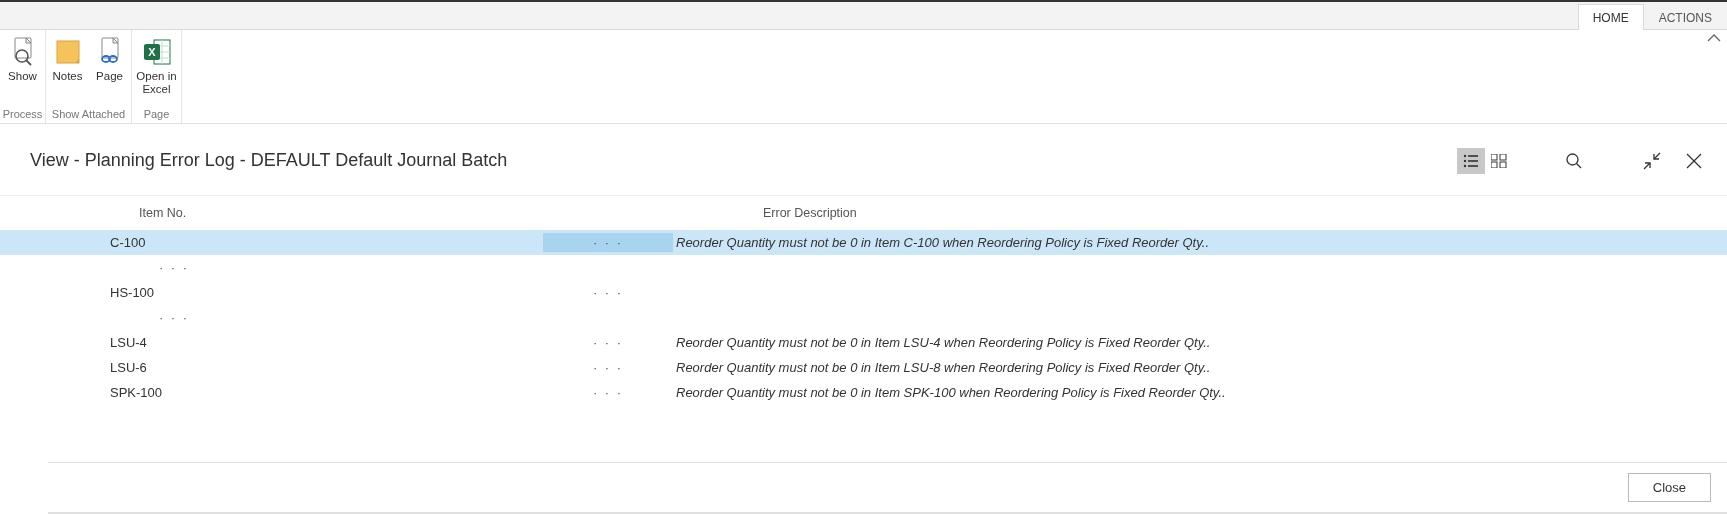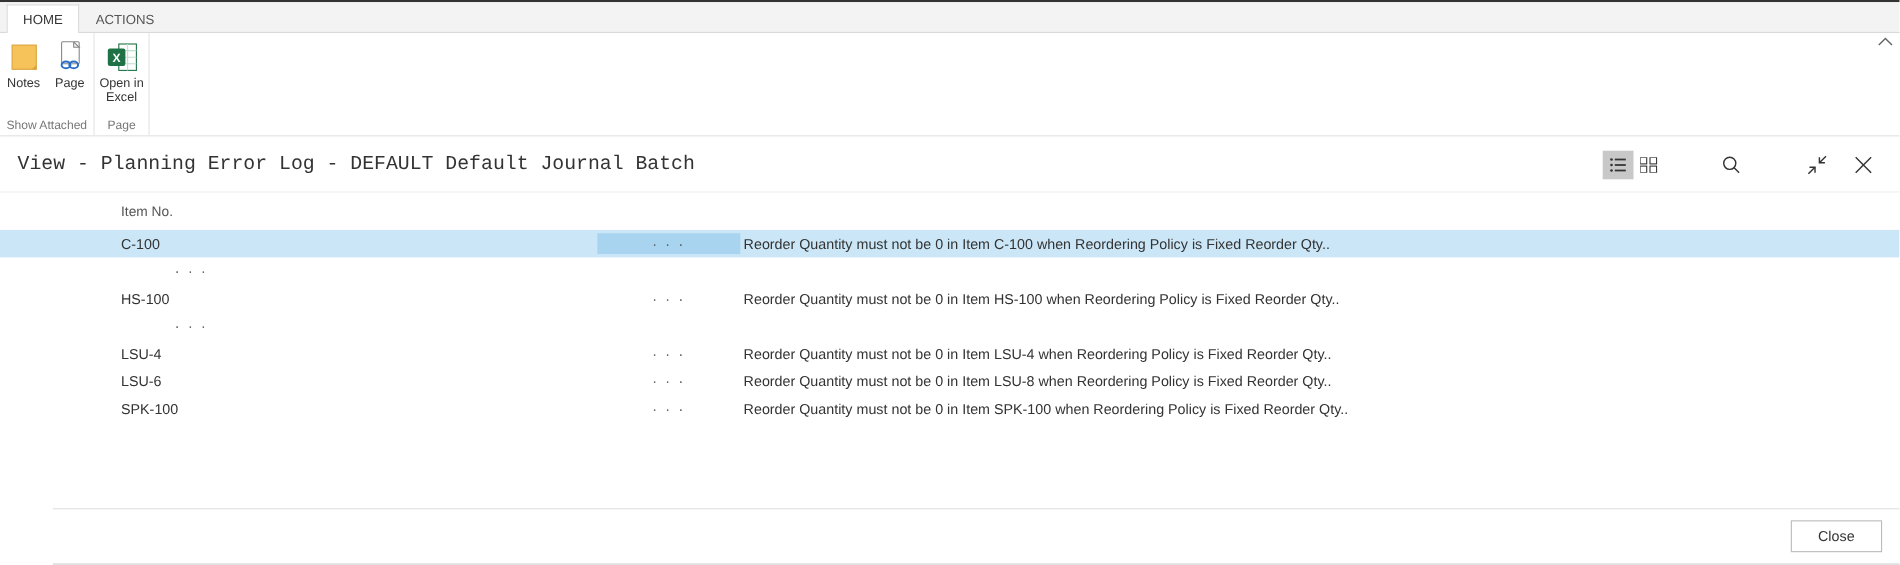--- a/index.html
+++ b/index.html
@@ -17,20 +17,21 @@
 
   
   .tabstrip {
     display: flex;
     align-items: flex-end;
     height: 28px;
     background: #f3f3f3;
     border-bottom: 1px solid #d9d9d9;
     padding-left: 6px;
     font-size: 12px;
+    justify-content: flex-end;
   }
   .tab {
     padding: 6px 14px 5px;
     color: #555;
     cursor: pointer;
     border: 1px solid transparent;
     border-bottom: none;
     position: relative;
     top: 1px;
   }
@@ -95,25 +96,24 @@
 
   
   .titlebar {
     display: flex;
     align-items: center;
     padding: 12px 16px 10px;
     border-bottom: 1px solid #eee;
   }
   .titlebar h1 {
     flex: 1;
-    margin: 0;
+    margin: 14px;
     font-size: 18px;
     font-weight: 400;
     color: #333;
-    font-family: Liberation Mono, monospace;
   }
   .titlebar-actions {
     display: flex;
     align-items: center;
     gap: 8px;
   }
   .view-toggle {
     display: flex;
   }
   .view-toggle .vbtn {
@@ -135,38 +135,39 @@
   
   .tablewrap {
     height: 288px;
     overflow: hidden;
   }
   .grid-header {
     display: flex;
     font-size: 12.5px;
     color: #555;
     padding: 10px 0 10px 0;
+    gap: 29px;
   }
   .grid-header .col-a { width: 108px; }
   .grid-header .col-b { width: 434px; padding-left: 2px; }
   .grid-header .col-c { width: 132px; }
   .grid-header .col-d { flex: 1; padding-left: 2px; }
 
   .grid-rows {}
   .grid-row {
     display: flex;
     align-items: center;
     height: 25px;
     font-size: 13px;
     color: #333;
   }
   .grid-row .col-a { width: 108px; }
   .grid-row .col-b { width: 434px; padding-left: 2px; }
   .grid-row .col-c { width: 132px; text-align: center; color: #555; letter-spacing: 2px; cursor: pointer;}
-  .grid-row .col-d { flex: 1; padding-left: 2px; }
+  .grid-row .col-d { flex: 1; padding-left: 2px; font-style: italic; }
   .grid-row.selected {
     background: #cbe7f7;
   }
   .grid-row .col-c-inner {
     display:inline-block;
     width: 130px;
     padding: 2px 0;
   }
   .grid-row.selected .col-c-inner {
     background: #a9d4ef;
@@ -202,20 +203,36 @@
 
 <div class="page-root top-border">
 
   <div class="tabstrip">
     <div class="tab active">HOME</div>
     <div class="tab">ACTIONS</div>
   </div>
 
   <div class="ribbon">
 
+    <div class="ribbon-group" style="min-width:46px">
+      <div class="ribbon-buttons">
+        <div class="ribbon-btn">
+          <span class="icon-slot">
+            <svg width="28" height="30" viewBox="0 0 28 30">
+              <rect x="6" y="1" width="16" height="20" rx="1" fill="#fff" stroke="#888"></rect>
+              <polyline points="17,1 22,6 17,6 17,1" fill="#eee" stroke="#888"></polyline>
+              <circle cx="13" cy="19" r="6" fill="none" stroke="#555" stroke-width="1.6"></circle>
+              <line x1="17" y1="23" x2="22" y2="28" stroke="#555" stroke-width="1.8"></line>
+            </svg>
+          </span>
+          <span>Show</span>
+        </div>
+      </div>
+      <div class="ribbon-group-label">Process</div>
+    </div>
 
     <div class="ribbon-group" style="min-width:86px">
       <div class="ribbon-buttons">
         <div class="ribbon-btn">
           <span class="icon-slot">
             <svg width="28" height="28" viewBox="0 0 28 28">
               <rect x="3" y="3" width="22" height="22" fill="#f6c35a" stroke="#d9a33a"></rect>
               <polygon points="21,25 25,21 25,25" fill="#d9a33a"></polygon>
             </svg>
           </span>
@@ -309,37 +326,37 @@
         </svg>
       </div>
     </div>
   </div>
 
   <div class="tablewrap">
     <div class="grid-header">
       <div class="col-a"></div>
       <div class="col-b">Item No.</div>
       <div class="col-c"></div>
+      <div class="col-d">Error Description</div>
     </div>
     <div class="grid-rows" id="grid-rows">
         <div class="grid-row selected">
           <div class="col-a"></div>
           <div class="col-b">C-100</div>
           <div class="col-c"><span class="col-c-inner">· · ·</span></div>
           <div class="col-d">Reorder Quantity must not be 0 in Item C-100 when Reordering Policy is Fixed Reorder Qty..</div>
         </div>
         <div class="grid-row">
           <div class="col-a"></div>
           <div class="col-c"><span class="col-c-inner">· · ·</span></div>
         </div>
         <div class="grid-row">
           <div class="col-a"></div>
           <div class="col-b">HS-100</div>
           <div class="col-c"><span class="col-c-inner">· · ·</span></div>
-          <div class="col-d">Reorder Quantity must not be 0 in Item HS-100 when Reordering Policy is Fixed Reorder Qty..</div>
         </div>
         <div class="grid-row">
           <div class="col-a"></div>
           <div class="col-c"><span class="col-c-inner">· · ·</span></div>
         </div>
         <div class="grid-row">
           <div class="col-a"></div>
           <div class="col-b">LSU-4</div>
           <div class="col-c"><span class="col-c-inner">· · ·</span></div>
           <div class="col-d">Reorder Quantity must not be 0 in Item LSU-4 when Reordering Policy is Fixed Reorder Qty..</div>

